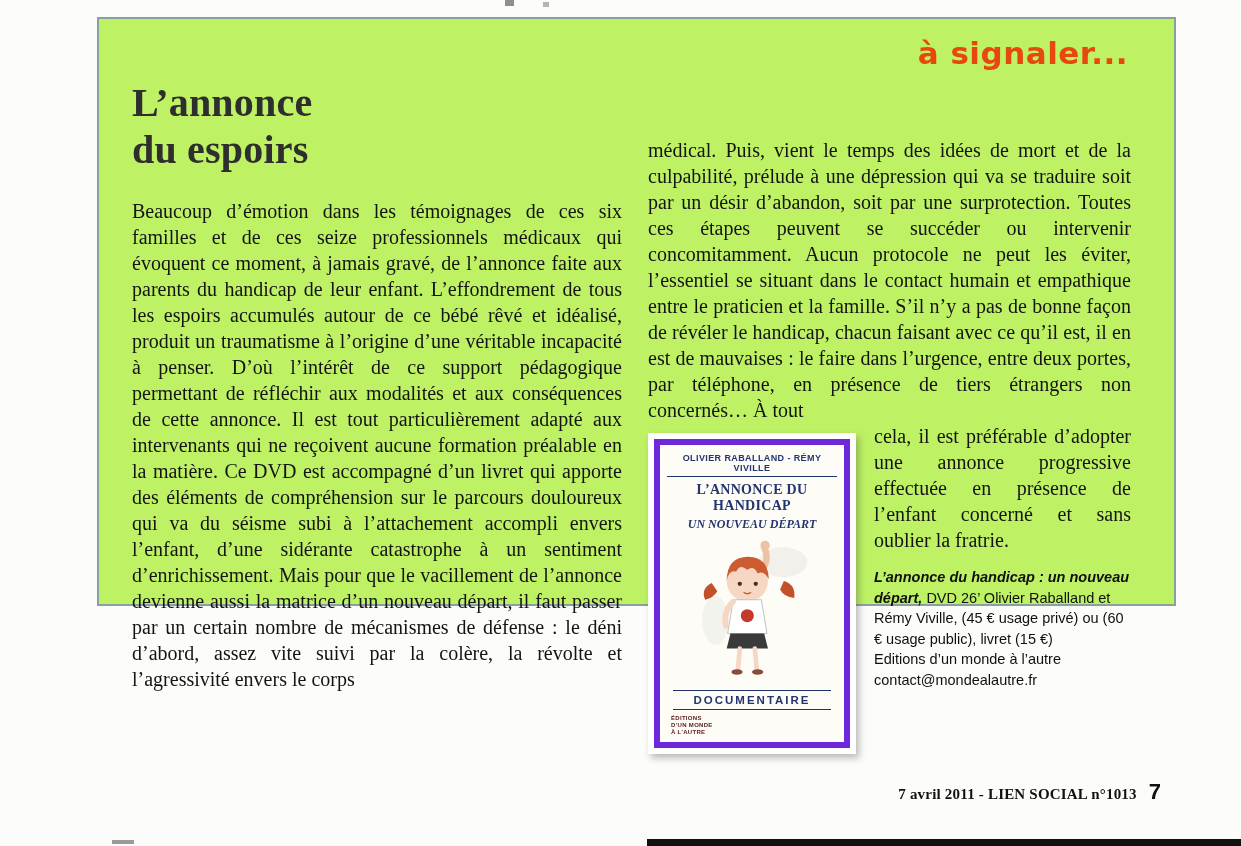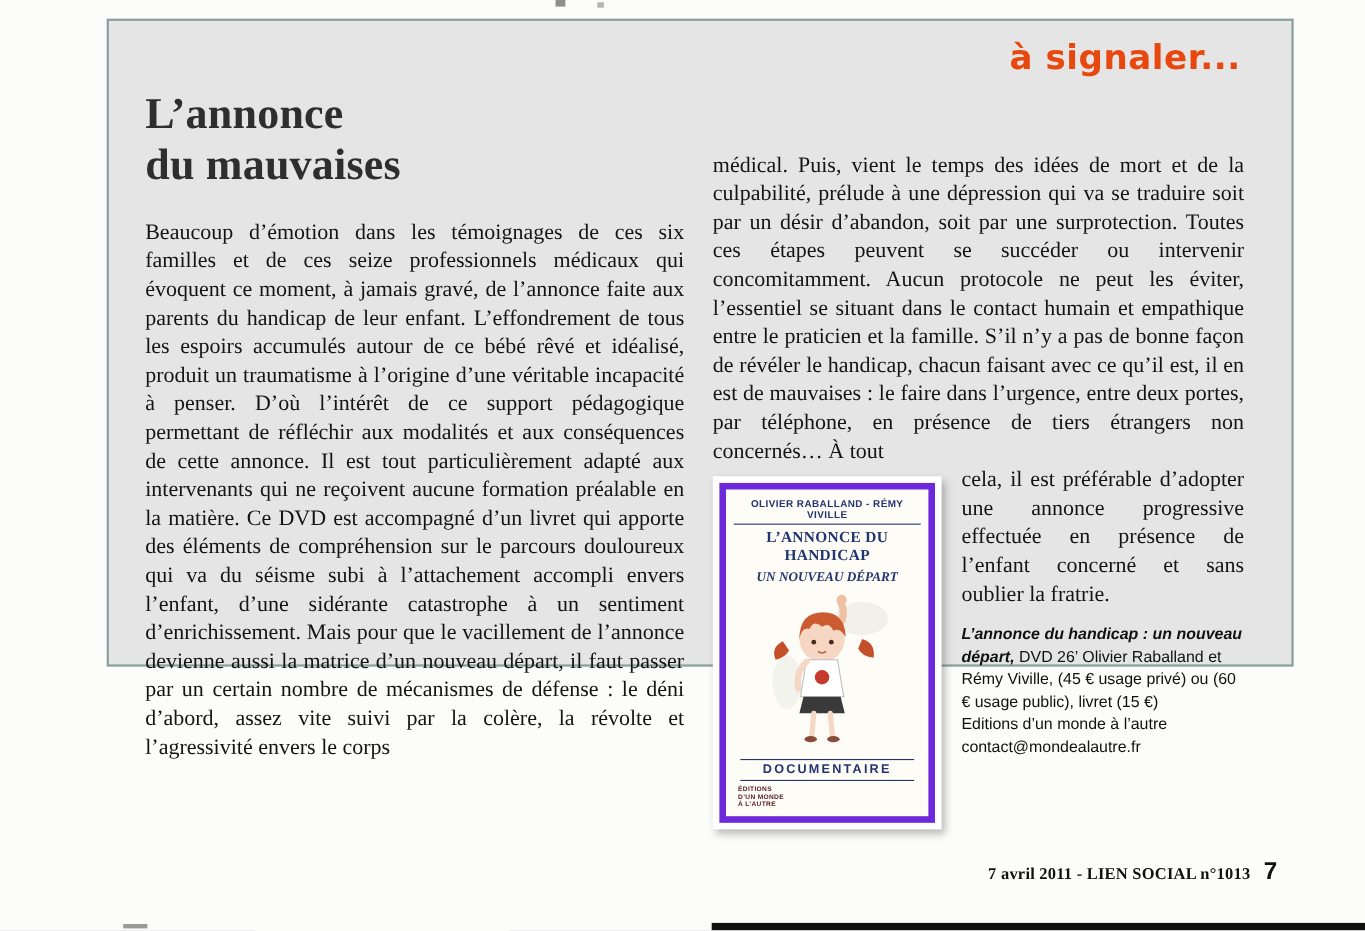--- a/index.html
+++ b/index.html
@@ -3,21 +3,21 @@
 <meta charset="utf-8">
 <style>
   * { margin:0; padding:0; box-sizing:border-box; }
   body { background:#e9e9e9; font-family:"Liberation Serif", serif; }
   .page {
     position:relative; width:1241px; height:846px; margin:0 auto;
     background:#fcfcfa; overflow:hidden;
   }
   .content-box {
     position:absolute; left:97px; top:17px; width:1079px; height:589px;
-    background:#e5e5e5; border:2px solid #86a29f;text-decoration:underline;
+    background:#bef264; border:2px solid #86a29f;text-decoration:underline;
   }
   .section-label {
     position:absolute; top:16px; right:46px;
     font-family:"DejaVu Sans", sans-serif; font-weight:bold;
     font-size:31px; color:#e8470e; letter-spacing:0.5px;
   }
   .columns {
     position:absolute; left:33px; top:0; width:999px;
     display:flex; gap:26px;
   }
@@ -95,21 +95,21 @@
 
 <div class="page">
 
   <div class="content-box">
 
     <div class="section-label">à signaler...</div>
 
     <div class="columns">
 
       <div class="col-left">
-        <h1 class="title"><span>L’annonce</span><br><span>du mauvaises</span></h1>
+        <h1 class="title"><span>L’annonce</span><br><span>du espoirs</span></h1>
         <p class="body-text">Beaucoup d’émotion dans les témoignages de ces six familles et de ces seize professionnels médicaux qui évoquent ce moment, à jamais gravé, de l’annonce faite aux parents du handicap de leur enfant. L’effondrement de tous les espoirs accumulés autour de ce bébé rêvé et idéalisé, produit un traumatisme à l’origine d’une véritable incapacité à penser. D’où l’intérêt de ce support pédagogique permettant de réfléchir aux modalités et aux conséquences de cette annonce. Il est tout particulièrement adapté aux intervenants qui ne reçoivent aucune formation préalable en la matière. Ce DVD est accompagné d’un livret qui apporte des éléments de compréhension sur le parcours douloureux qui va du séisme subi à l’attachement accompli envers l’enfant, d’une sidérante catastrophe à un sentiment d’enrichissement. Mais pour que le vacillement de l’annonce devienne aussi la matrice d’un nouveau départ, il faut passer par un certain nombre de mécanismes de défense : le déni d’abord, assez vite suivi par la colère, la révolte et l’agressivité envers le corps</p>
       </div>
 
       <div class="col-right">
         <p class="body-text">médical. Puis, vient le temps des idées de mort et de la culpabilité, prélude à une dépression qui va se traduire soit par un désir d’abandon, soit par une surprotection. Toutes ces étapes peuvent se succéder ou intervenir concomitamment. Aucun protocole ne peut les éviter, l’essentiel se situant dans le contact humain et empathique entre le praticien et la famille. S’il n’y a pas de bonne façon de révéler le handicap, chacun faisant avec ce qu’il est, il en est de mauvaises : le faire dans l’urgence, entre deux portes, par téléphone, en présence de tiers étrangers non concernés… À tout</p>
 
         <div class="dvd">
           <div class="dvd-inner">
             <div class="dvd-authors">OLIVIER RABALLAND - RÉMY VIVILLE</div>
             <div class="dvd-title">L’ANNONCE DU HANDICAP</div>

